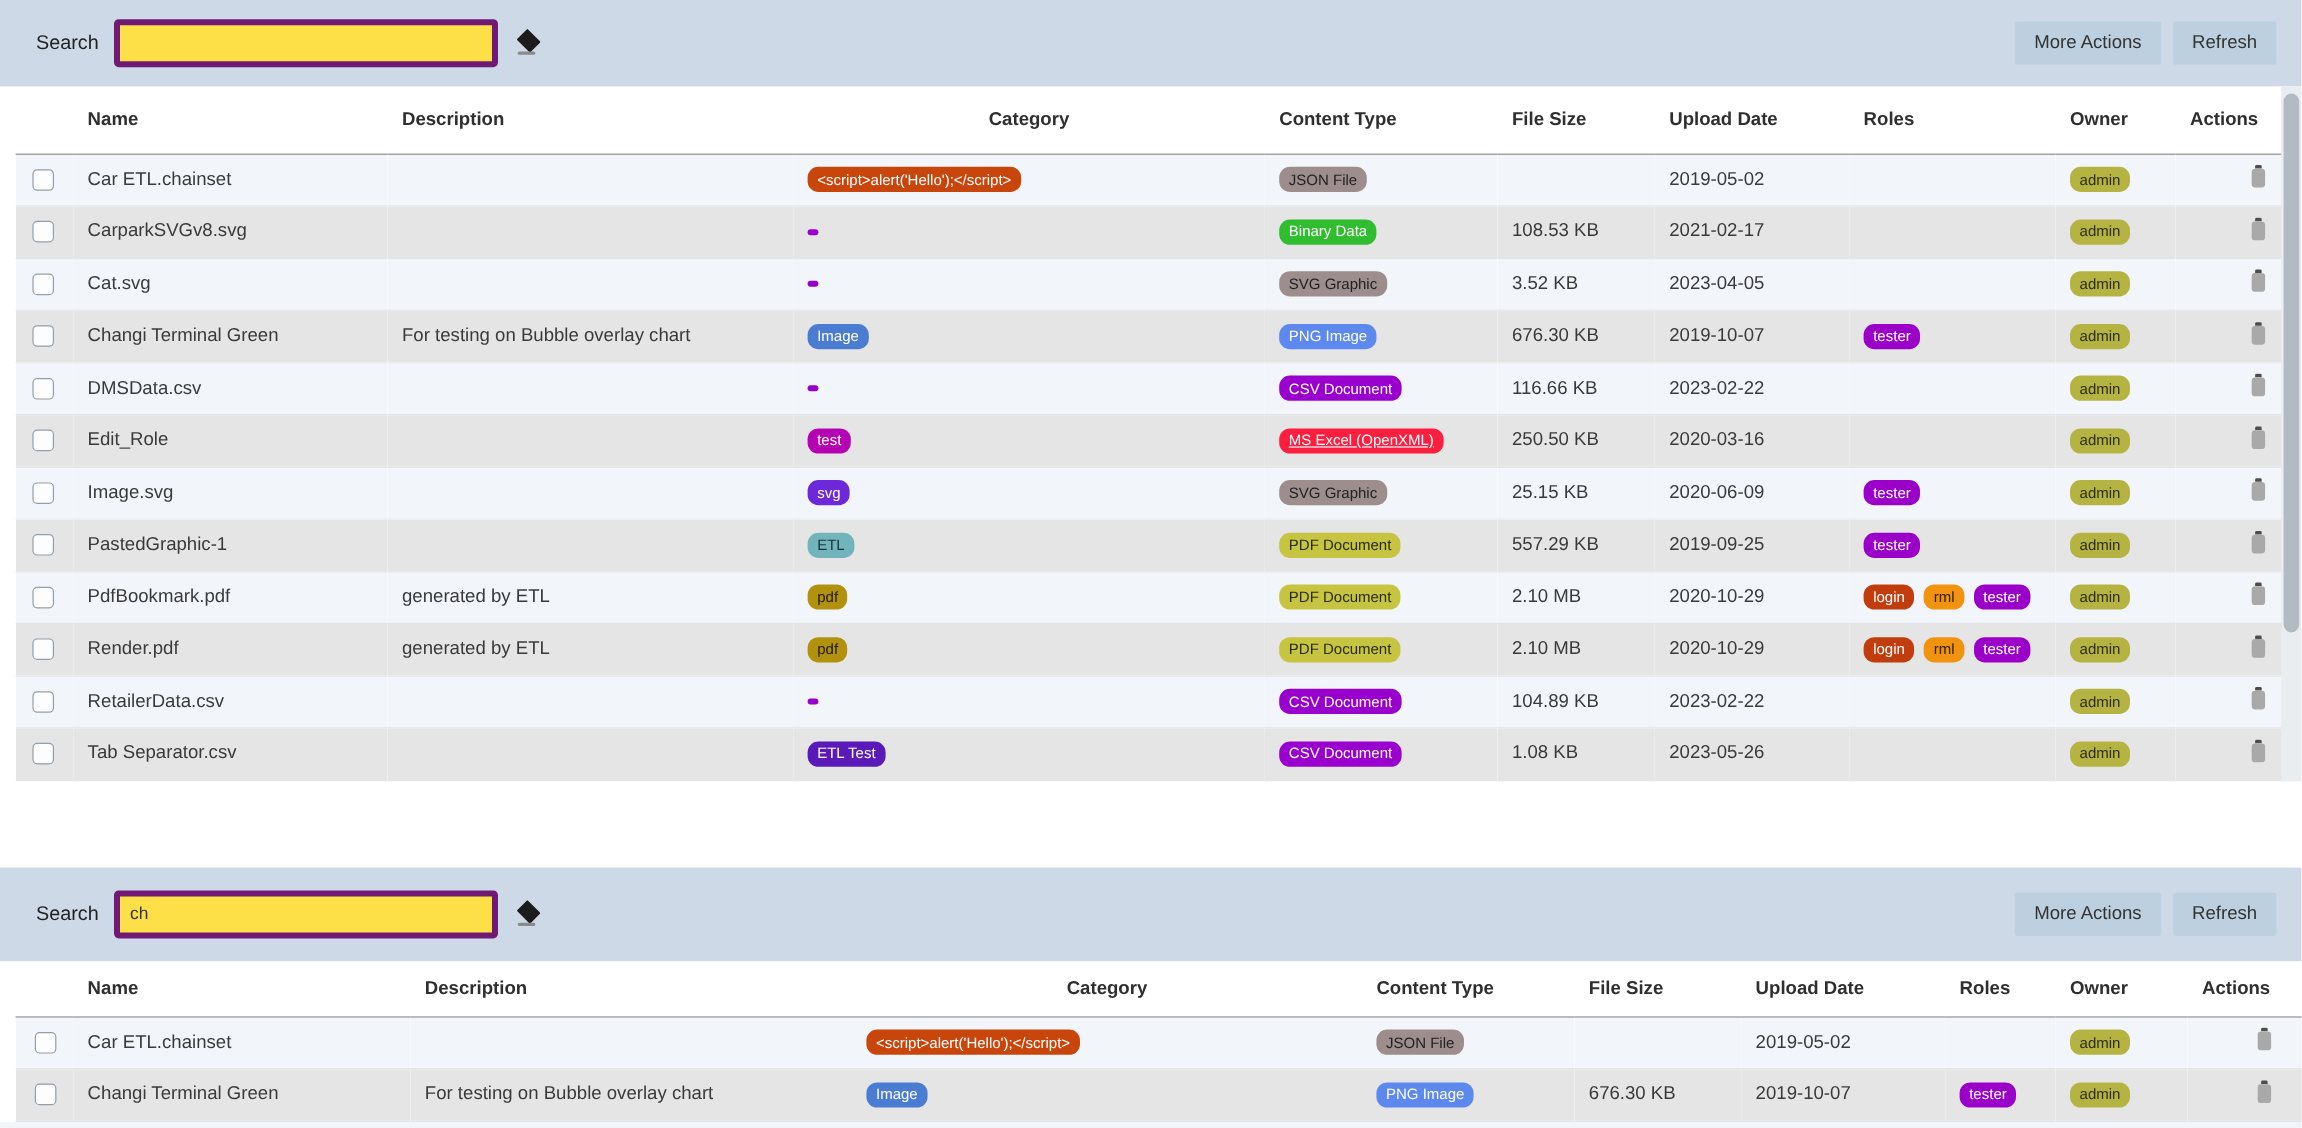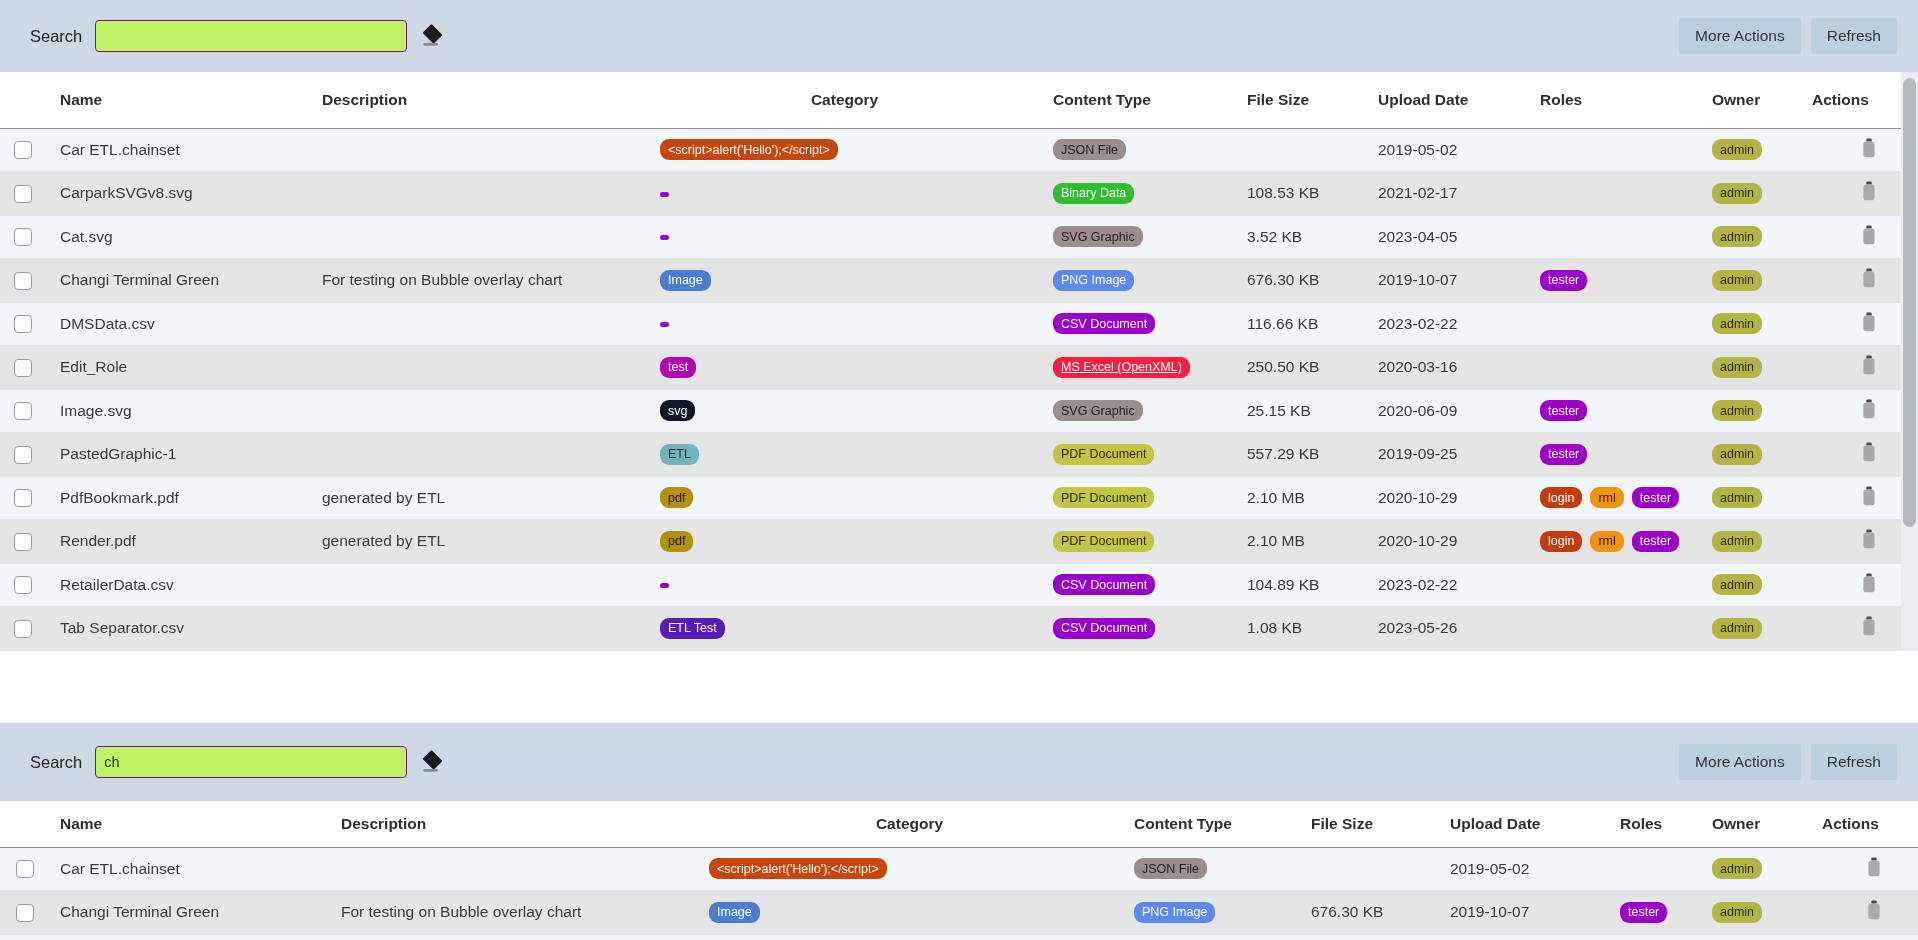--- a/index.html
+++ b/index.html
@@ -10,32 +10,32 @@
   .panel{position:absolute;left:0;width:1918px;}
   
   .toolbar{
     background:#cdd9e6;display:flex;align-items:center;
     padding-left:30px;box-sizing:border-box;position:relative;width:1918px;
   }
   .toolbar-1{height:72px;}
   .toolbar-2{height:78px;}
   .search-label{font-size:16.5px;color:#222;margin-right:13px;}
   .search-input{
-    width:294px;height:30px;background:#bef264;border:1px solid #701a75;
+    width:294px;height:30px;background:#fde047;border:5px solid #701a75;
     border-radius:4px;font-size:14.5px;color:#333;padding:0 8px;outline:none;
     font-family:"Liberation Sans",sans-serif;
   }
   .clear-btn{background:none;border:none;padding:0;margin-left:12px;cursor:pointer;height:26px;}
   .toolbar-actions{position:absolute;right:21px;top:50%;transform:translateY(-50%);display:flex;gap:10px;border-radius:13px;}
   .btn{
     background:#bdd0e0;border:none;border-radius:2px;height:36px;padding:0 16px;
     font-size:15.5px;color:#333;font-family:"Liberation Sans",sans-serif;cursor:pointer;
   }
   
-  table{border-collapse:collapse;table-layout:fixed;}
+  table{border-collapse:collapse;table-layout:fixed;margin-left:13px;}
   .tbl-1{width:1901px;}
   .tbl-2{width:1918px;}
   th{
     font-size:15.5px;font-weight:bold;color:#2f2f2f;text-align:left;
     padding:0 0 0 12px;border-bottom:1px solid #8f8f8f;white-space:nowrap;overflow:hidden;
   }
   th.col-category{text-align:center;padding-left:0;}
   .tbl-1 thead tr{height:56px;}
   .tbl-2 thead tr{height:46px;}
   tbody tr{height:43.5px;background:#e5e5e5;}
@@ -204,21 +204,21 @@
           <td><span class="badge" style="color: rgb(46, 46, 16); background: rgb(181, 179, 66);">admin</span></td>
           <td class="actions-cell"><button class="trash-btn"><svg width="16" height="20" viewBox="0 0 16 20">
                 <path d="M5.3 1.6 Q5.3 0.5 6.4 0.5 L9.6 0.5 Q10.7 0.5 10.7 1.6 L10.7 3.4 L5.3 3.4 Z" fill="#4d4d4d"></path>
                 <rect x="2.4" y="3.6" width="11.2" height="15.6" rx="2.8" fill="#a9a9a9"></rect>
               </svg></button></td>
         </tr>
         <tr class="striped">
           <td class="cb-cell"><span class="checkbox"></span></td>
           <td>Image.svg</td>
           <td></td>
-          <td><span class="badge" style="color: rgb(255, 255, 255); background: #0f172a;">svg</span></td>
+          <td><span class="badge" style="color: rgb(255, 255, 255); background: #6d28d9;">svg</span></td>
           <td><span class="badge" style="color: rgb(34, 34, 34); background: rgb(157, 141, 141);">SVG Graphic</span></td>
           <td>25.15 KB</td>
           <td>2020-06-09</td>
           <td><span class="badge role-badge" style="color: rgb(255, 255, 255); background: rgb(155, 0, 200);">tester</span></td>
           <td><span class="badge" style="color: rgb(46, 46, 16); background: rgb(181, 179, 66);">admin</span></td>
           <td class="actions-cell"><button class="trash-btn"><svg width="16" height="20" viewBox="0 0 16 20">
                 <path d="M5.3 1.6 Q5.3 0.5 6.4 0.5 L9.6 0.5 Q10.7 0.5 10.7 1.6 L10.7 3.4 L5.3 3.4 Z" fill="#4d4d4d"></path>
                 <rect x="2.4" y="3.6" width="11.2" height="15.6" rx="2.8" fill="#a9a9a9"></rect>
               </svg></button></td>
         </tr>

